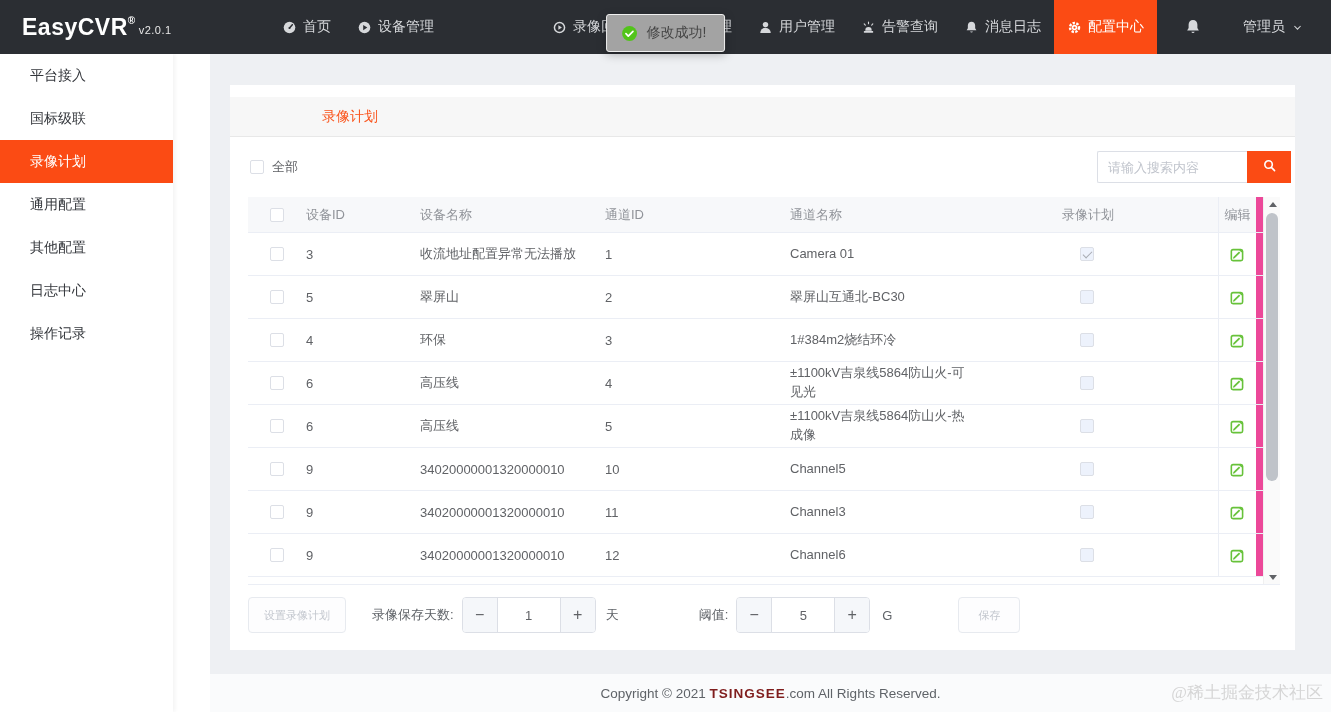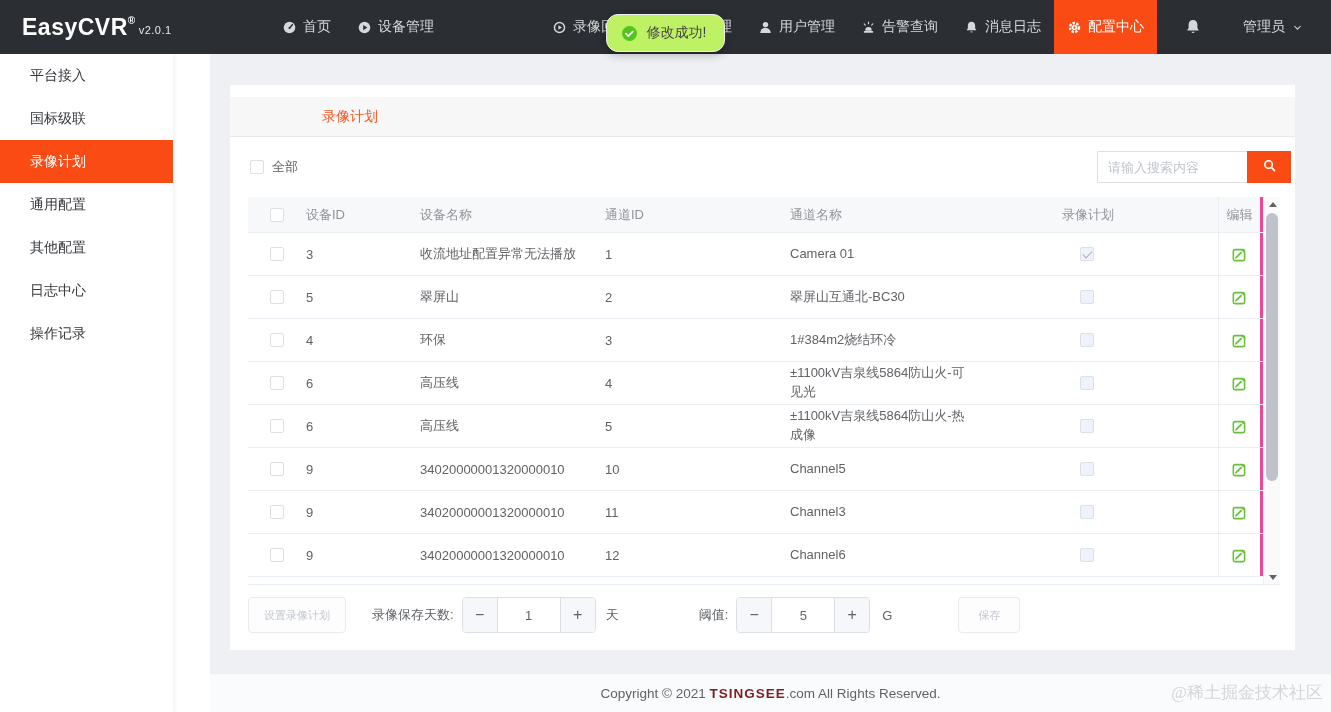--- a/index.html
+++ b/index.html
@@ -22,21 +22,21 @@
   .nav-item .icon, .nav-bell .icon, .nav-user .icon { display:inline-flex; width:15px; height:15px; }
   .nav-item .icon svg, .nav-bell svg, .nav-user .icon svg { width:100%; height:100%; }
   .nav-spacer { width:92px; }
   .nav-bell { padding:0 27px; color:#d6d8db; display:flex; align-items:center; cursor:pointer; }
   .nav-bell .icon { width:18px; height:18px; }
   .nav-user { display:flex; align-items:center; gap:7px; color:#d6d8db; font-size:14px; margin:0 28px 0 14px; cursor:pointer; white-space:nowrap; }
   .nav-user .icon { width:11px; height:11px; }
   
   .toast {
     position:absolute; left:50%; top:14px; transform:translateX(-50%);
-    background:#bef264; border:1px solid #f0f0f0; border-radius:12px;
+    background:#a3a3a3; border:1px solid #f0f0f0; border-radius:3px;
     box-shadow:0 3px 10px rgba(0,0,0,.25); padding:9px 18px 9px 14px;
     display:flex; align-items:center; gap:9px; font-size:14px; color:#454545; z-index:20;
   }
   .toast .icon { width:17px; height:17px; display:inline-flex; }
   
   .sidebar { position:absolute; top:54px; left:0; bottom:0; width:173px; background:#fff; box-shadow:2px 0 4px rgba(0,0,0,.05); z-index:3; }
   .side-item { height:43px; display:flex; align-items:center; padding-left:30px; font-size:14px; color:#33363b; cursor:pointer; }
   .side-item.active { background:#fb4b14; color:#fff; }
   
   .main { position:absolute; left:210px; top:54px; right:0; bottom:38px; background:#eef0f3; }
@@ -60,21 +60,21 @@
   .thead { display:flex; height:36px; background:#f7f8fa; color:#909399; font-size:13px; border-bottom:1px solid #ebeef5; align-items:stretch; }
   .tr { display:flex; height:43px; border-bottom:1px solid #ebeef5; font-size:13px; color:#606266; align-items:stretch; background:#fff; }
   .td, .th { display:flex; align-items:center; }
   .col-check { width:58px; justify-content:center; }
   .col-id    { width:114px; }
   .col-name  { width:185px; }
   .col-chid  { width:185px; }
   .col-chname{ width:250px; }
   .col-plan  { width:178px; padding-left:22px; }
   .col-plan .cb { margin-left:18px; }
-  .col-edit  { width:45px; justify-content:center; border-left:1px solid #ebeef5; border-right:3px solid #ec4899; }
+  .col-edit  { width:45px; justify-content:center; border-left:1px solid #ebeef5; border-right:7px solid #ec4899; }
   .col-chname span { display:inline-block; max-width:185px; line-height:1.45; }
   .edit-btn { width:17px; height:17px; color:#67c23a; cursor:pointer; display:inline-flex; }
   .edit-btn svg { width:100%; height:100%; }
   
   .vscroll { position:absolute; top:0; right:0; bottom:0; width:17px; background:#fafafa; border-left:1px solid #f0f0f0; cursor:pointer; }
   .vs-arrow { position:absolute; left:0; width:17px; height:14px; display:flex; align-items:center; justify-content:center; }
   .vs-arrow.up { top:0; } .vs-arrow.down { bottom:0; }
   .vs-arrow i { width:0; height:0; border-left:4px solid transparent; border-right:4px solid transparent; display:block; }
   .vs-arrow.up i { border-bottom:5px solid #606266; }
   .vs-arrow.down i { border-top:5px solid #606266; }

